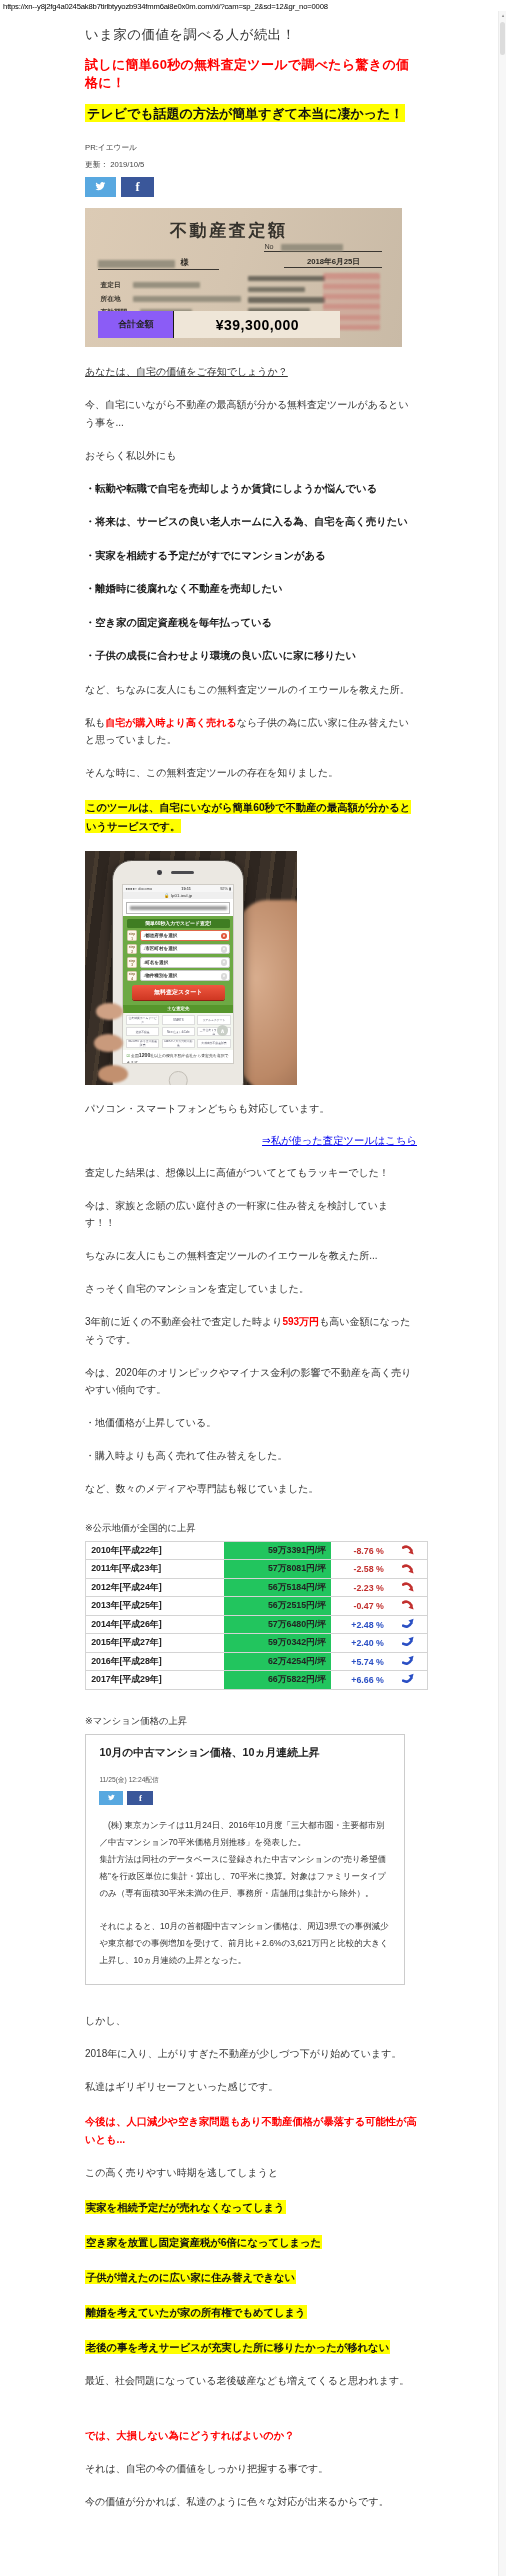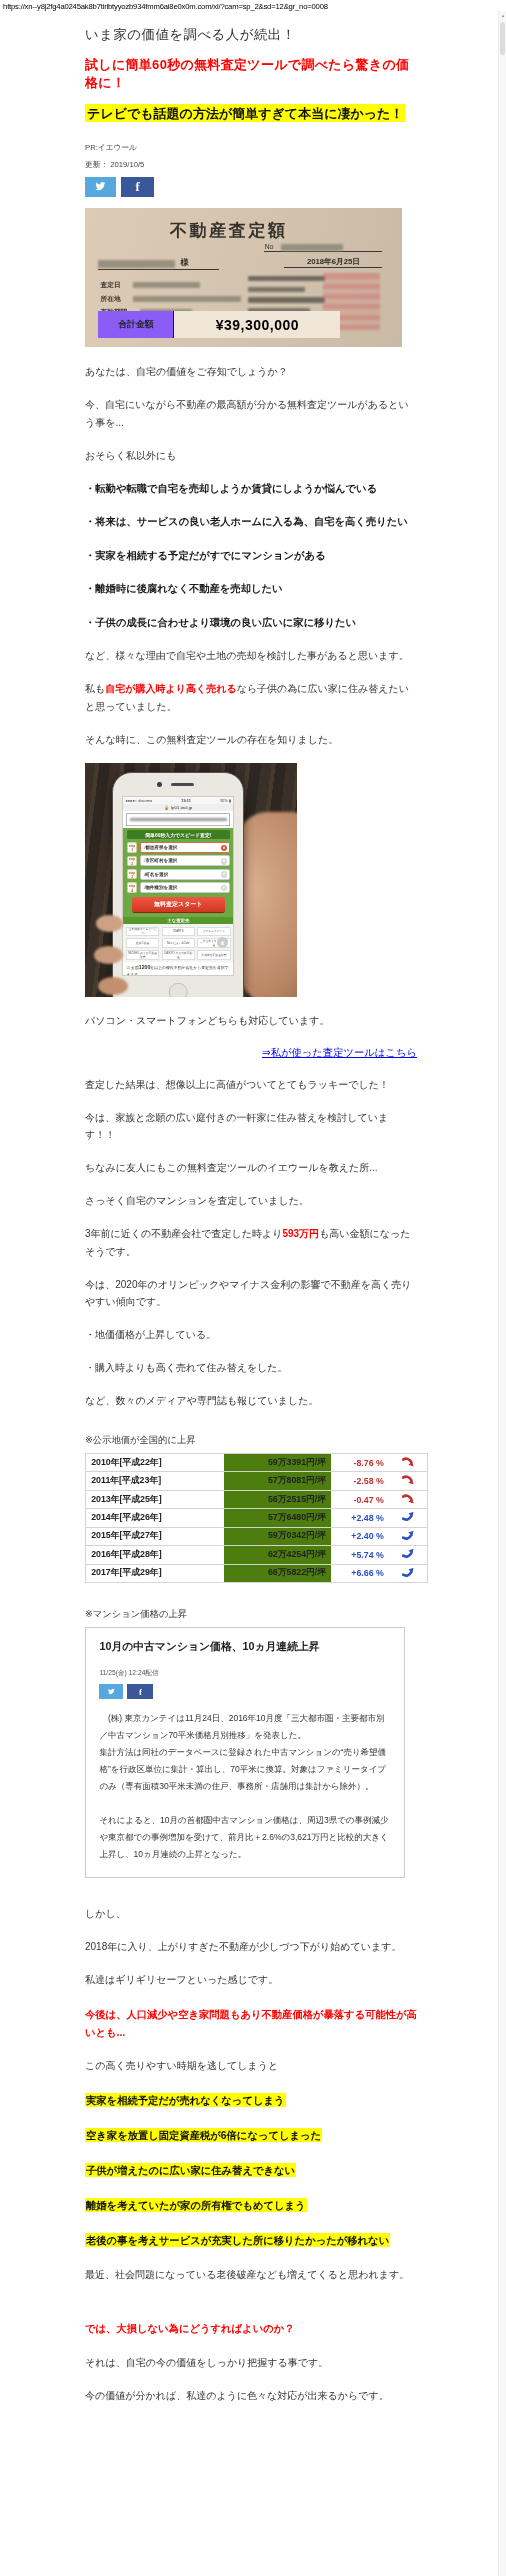--- a/index.html
+++ b/index.html
@@ -53,21 +53,21 @@
     filter:blur(0.8px); }
   .doc-total { position:absolute; left:13.4px; bottom:8.2px; width:242px; height:27px; border:1.5px solid #19181
 
 6; display:flex; background:#efe6d8; }
   .doc-total .lab { width:76px; background:#8b5cf6; border-right:1.5px solid #191816; display:flex; align-items:center; justify-content:center; font-size:8.8px; font-weight:bold; color:#222; }
   .doc-total .val { flex:1; display:flex; align-items:center; justify-content:center; font-size:14px; font-weight:bold; color:#000000; letter-spacing:0.5px; }
 
   
   p.t { font-size:10px; line-height:1.75; color:#333; margin:15.5px 0 0; }
   p.t.b { font-weight:bold; color:#1b1b1b; font-size:10.3px; }
-  p.t.first { margin-top:16.5px; }
+  p.t.first { margin-top:16.5px;text-decoration:underline; }
   .redb { color:#ff0000; font-weight:bold; }
   p.redp { font-size:10.3px; font-weight:bold; color:#ff0000; margin:17.5px 0 0; line-height:1.75; }
   p.yline { font-size:10.3px; font-weight:bold; color:#111; margin:15.5px 0 0; line-height:1.9; }
   p.yline span { background:#ffff00; padding:1.5px 1px; box-decoration-break:clone; -webkit-box-decoration-break:clone; }
   .linkrow { margin-top:16.5px; text-align:right; }
   .linkrow a { color:#0000ee; font-size:10.3px; text-decoration:underline; cursor:pointer; }
 
   
   .photo2 { position:relative; width:212px; height:234px; margin-top:14.4px; overflow:hidden;
     background:repeating-linear-gradient(97deg,#3a3028 0 10.3px,#463a2e 10.3px 14.4px,#2e2620 14.4px 25px); }
@@ -102,21 +102,21 @@
   .ph-note { font-size:3.9px; color:#333; padding:1.5px 3.1px 0; line-height:1.5; background:#fff; }
   .ph-note .chk { color:#3f8d28; font-weight:bold; }
   .ph-note .n1200 { font-size:5.2px; font-weight:bold; }
   .ph-up { position:absolute; right:5.2px; bottom:27px; width:11.3px; height:11.3px; border-radius:50%; background:#c9cfc7; color:#fff; font-size:6.2px; text-align:center; line-height:11.3px; font-weight:bold; }
 
   
   .cap { font-size:9.3px; color:#333; margin-top:24px; }
   table.land { width:343px; border-collapse:collapse; margin-top:6.2px; border:0.5px solid #d4d4d4; }
   table.land td { border-top:0.5px solid #d4d4d4; border-bottom:0.5px solid #d4d4d4; padding:2.1px 5.2px; font-size:8.8px; font-weight:bold; color:#222; }
   td.year { width:130px; background:#fff; }
-  td.price { width:100px; background:#4d7c0f; text-align:right; }
+  td.price { width:100px; background:#22c55e; text-align:right; }
   td.pct { width:54px; text-align:right; }
   td.arr { width:36px; text-align:center; }
   .neg { color:#c2302e; }
   .pos { color:#2a4fc4; }
 
   
   .newsbox { width:320px; border:0.5px solid #ccc; background:#fff; margin-top:6.2px; padding:11.3px 13.4px 14.4px; }
   .news-title { font-size:10.8px; font-weight:bold; color:#222; }
   .news-date { font-size:6.7px; color:#555; margin-top:15.5px; }
   .news-share { display:flex; gap:4.1px; margin-top:6.2px; }
@@ -191,25 +191,27 @@
   </div>
 
   <p class="t first">あなたは、自宅の価値をご存知でしょうか？</p>
   <p class="t">今、自宅にいながら不動産の最高額が分かる無料査定ツールがあるという事を...</p>
   <p class="t">おそらく私以外にも</p>
 
   <p class="t b">・転勤や転職で自宅を売却しようか賃貸にしようか悩んでいる</p>
   <p class="t b">・将来は、サービスの良い老人ホームに入る為、自宅を高く売りたい</p>
   <p class="t b">・実家を相続する予定だがすでにマンションがある</p>
   <p class="t b">・離婚時に後腐れなく不動産を売却したい</p>
+  <p class="t b">・空き家の固定資産税を毎年払っている</p>
   <p class="t b">・子供の成長に合わせより環境の良い広いに家に移りたい</p>
 
-  <p class="t">など、様々な理由で自宅や土地の売却を検討した事があると思います。</p>
+  <p class="t">など、ちなみに友人にもこの無料査定ツールのイエウールを教えた所。</p>
   <p class="t"><span>私も</span><span class="redb">自宅が購入時より高く売れる</span><span>なら子供の為に広い家に住み替えたいと思っていました。</span></p>
   <p class="t">そんな時に、この無料査定ツールの存在を知りました。</p>
+  <p class="yline"><span>このツールは、自宅にいながら簡単60秒で不動産の最高額が分かるというサービスです。</span></p>
 
   <div class="photo2">
     <div class="skin1"></div>
     <div class="skin2"></div>
     <div class="skin3"></div>
     <div class="skin4"></div>
     <div class="phone">
       <div class="ph-cam"></div>
       <div class="ph-spk"></div>
       <div class="screen">
@@ -302,20 +304,29 @@
       <tr>
         <td class="year">2011年[平成23年]</td>
           <td class="price">57万8081円/坪</td>
         <td class="pct"><span class="neg">-2.58 %</span></td>
         <td class="arr"><svg width="12.4" height="11.3" viewBox="0 0 24 22">
               <path d="M2,7 C8,3.5 14,5 18,12" fill="none" stroke="#c2302e" stroke-width="5" stroke-linecap="round"></path>
               <path d="M22.5,20.5 L12.5,17 L19.8,10.5 Z" fill="#c2302e"></path>
             </svg></td>
       </tr>
       <tr>
+        <td class="year">2012年[平成24年]</td>
+          <td class="price">56万5184円/坪</td>
+        <td class="pct"><span class="neg">-2.23 %</span></td>
+        <td class="arr"><svg width="12.4" height="11.3" viewBox="0 0 24 22">
+              <path d="M2,7 C8,3.5 14,5 18,12" fill="none" stroke="#c2302e" stroke-width="5" stroke-linecap="round"></path>
+              <path d="M22.5,20.5 L12.5,17 L19.8,10.5 Z" fill="#c2302e"></path>
+            </svg></td>
+      </tr>
+      <tr>
         <td class="year">2013年[平成25年]</td>
           <td class="price">56万2515円/坪</td>
         <td class="pct"><span class="neg">-0.47 %</span></td>
         <td class="arr"><svg width="12.4" height="11.3" viewBox="0 0 24 22">
               <path d="M2,7 C8,3.5 14,5 18,12" fill="none" stroke="#c2302e" stroke-width="5" stroke-linecap="round"></path>
               <path d="M22.5,20.5 L12.5,17 L19.8,10.5 Z" fill="#c2302e"></path>
             </svg></td>
       </tr>
       <tr>
         <td class="year">2014年[平成26年]</td>

